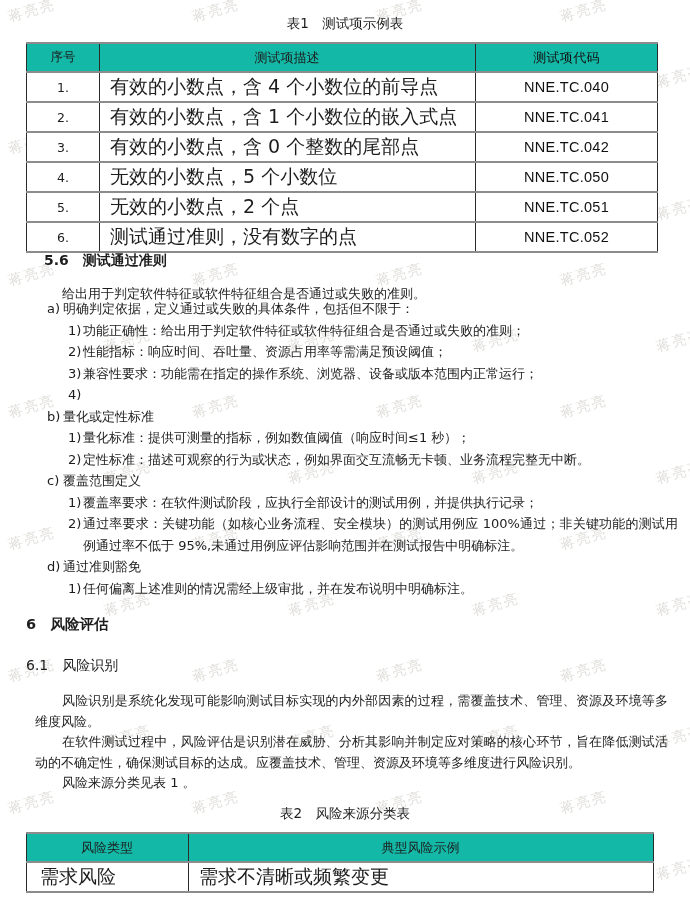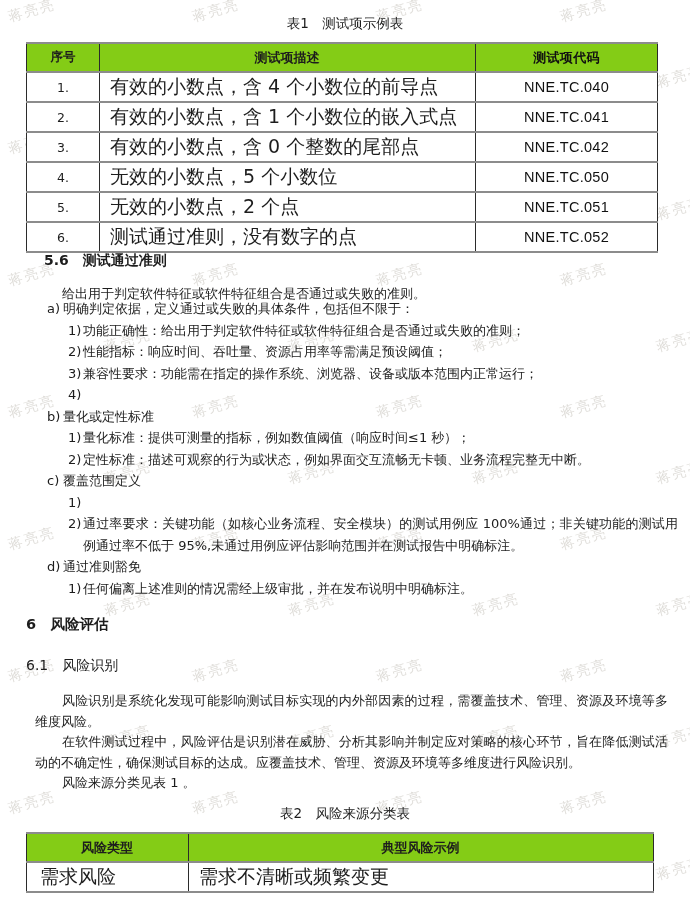--- a/index.html
+++ b/index.html
@@ -27,21 +27,21 @@
 
   
   .para{position:absolute;left:35px;width:633px;font-size:13px;line-height:21px;
     text-indent:27px;text-align:justify;}
 
   
   table{border-collapse:collapse;table-layout:fixed;position:absolute;background:#fff;}
   th,td{border-top:2px solid #8c8c8c;border-bottom:2px solid #8c8c8c;
     border-left:1.5px solid #2b2b2b;border-right:1.5px solid #2b2b2b;
     overflow:hidden;white-space:nowrap;}
-  th{background:#84cc16;font-weight:bold;font-size:13px;height:25px;text-align:center;}
+  th{background:#14b8a6;font-weight:normal;font-size:13px;height:25px;text-align:center;}
   td{font-size:19px;}
   #table1{top:42px;left:26px;width:623px;}
   #table1 td{height:26px;}
   #table1 .c-no{width:70px;text-align:center;font-size:12.5px;}
   #table1 .c-desc{width:374px;text-align:left;padding-left:10px;}
   #table1 .c-code{width:179px;text-align:center;
     font-family:"Liberation Sans",sans-serif;font-size:14.5px;letter-spacing:0.3px;color:#111;}
   #table2{top:832px;left:26px;width:623px;}
   #table2 td{height:24px;}
   #table2 .c-type{width:160px;text-align:left;padding-left:13px;}
@@ -199,20 +199,21 @@
       <div class="li2">
         <span class="lbl">2)</span>
         <span class="txt">定性标准：描述可观察的行为或状态，例如界面交互流畅无卡顿、业务流程完整无中断。</span>
       </div>
       <div class="li1">
         <span class="lbl">c)</span>
         <span class="txt">覆盖范围定义</span>
       </div>
       <div class="li2">
         <span class="lbl">1)</span>
+        <span class="txt">覆盖率要求：在软件测试阶段，应执行全部设计的测试用例，并提供执行记录；</span>
       </div>
       <div class="li2">
         <span class="lbl">2)</span>
         <span class="txt">通过率要求：关键功能（如核心业务流程、安全模块）的测试用例应 100%通过；非关键功能的测试用例通过率不低于 95%,未通过用例应评估影响范围并在测试报告中明确标注。</span>
       </div>
       <div class="li1">
         <span class="lbl">d)</span>
         <span class="txt">通过准则豁免</span>
       </div>
       <div class="li2">

